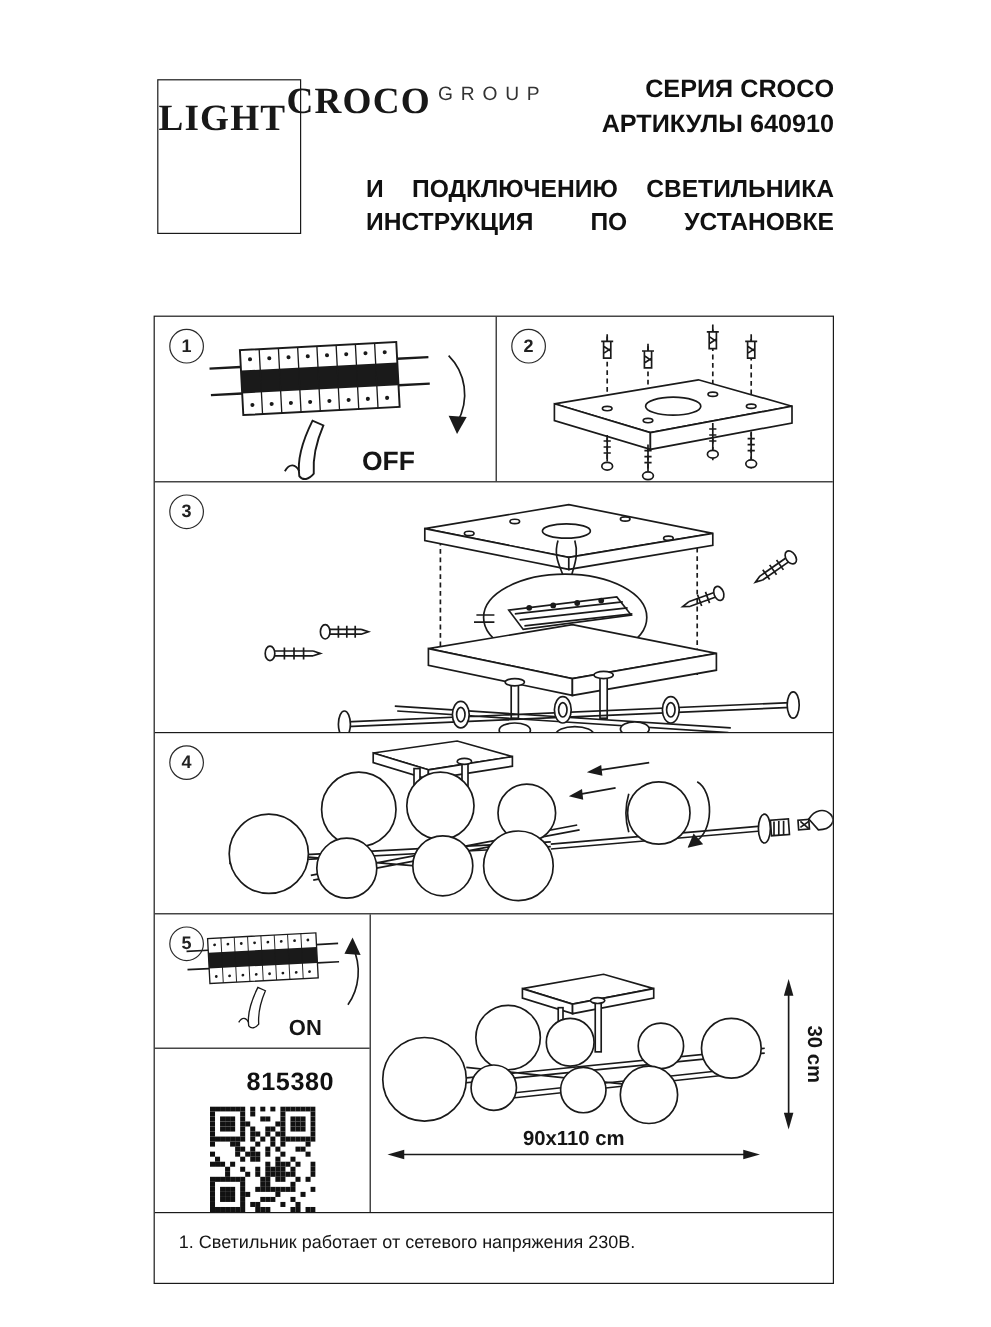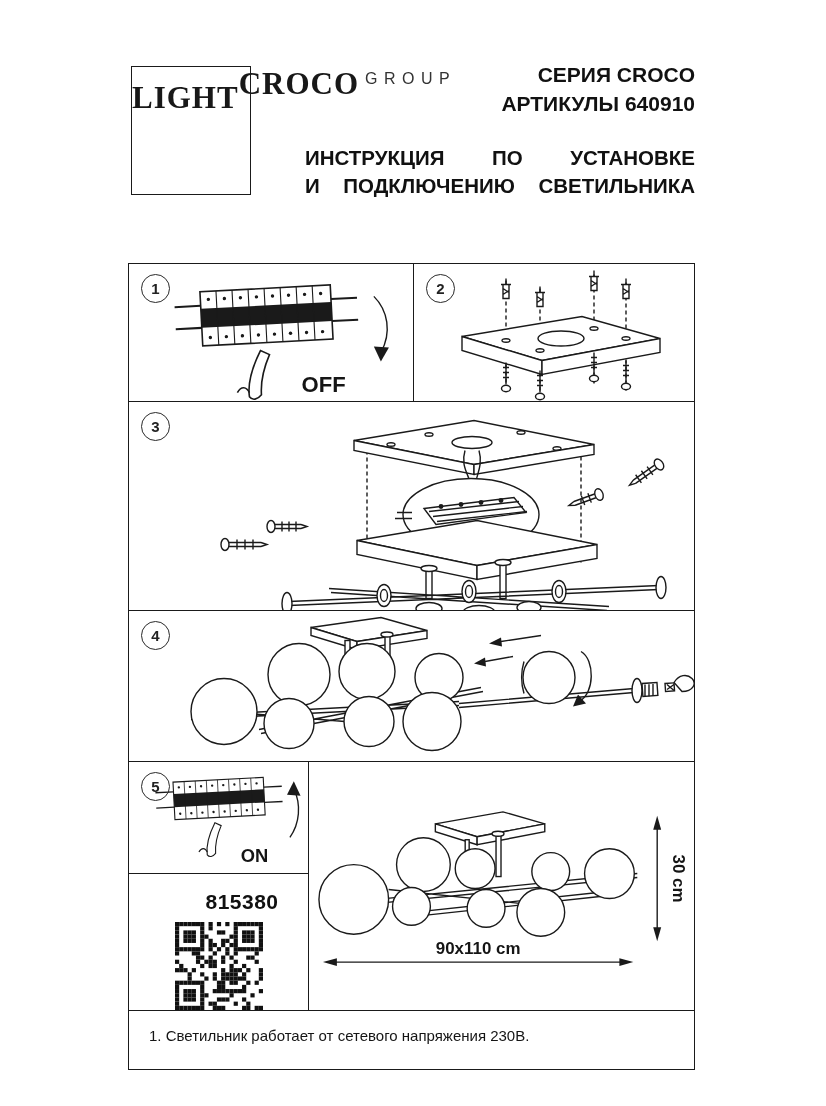--- a/index.html
+++ b/index.html
@@ -99,22 +99,22 @@
       <div style="background:#9c2b28"></div>
     </div>
   </div>
 
   <div class="hdr-right">
     <div>СЕРИЯ CROCO</div>
     <div>АРТИКУЛЫ 640910</div>
   </div>
 
   <div class="hdr-instr">
+    <div class="just">И ПОДКЛЮЧЕНИЮ СВЕТИЛЬНИКА</div>
     <div class="just">ИНСТРУКЦИЯ ПО УСТАНОВКЕ</div>
-    <div class="just">И ПОДКЛЮЧЕНИЮ СВЕТИЛЬНИКА</div>
   </div>
 
   <div class="grid">
 
     <div class="row row1 b">
       <div class="cell c1 r">
         <div class="step-num">1</div>
         <svg class="art" viewBox="0 0 283 136">
           <use href="#breaker-art" x="32" y="4"></use>
           <path class="ln" d="M244 32 C258 46 262 68 251 88" stroke-width="1.8"></path>

